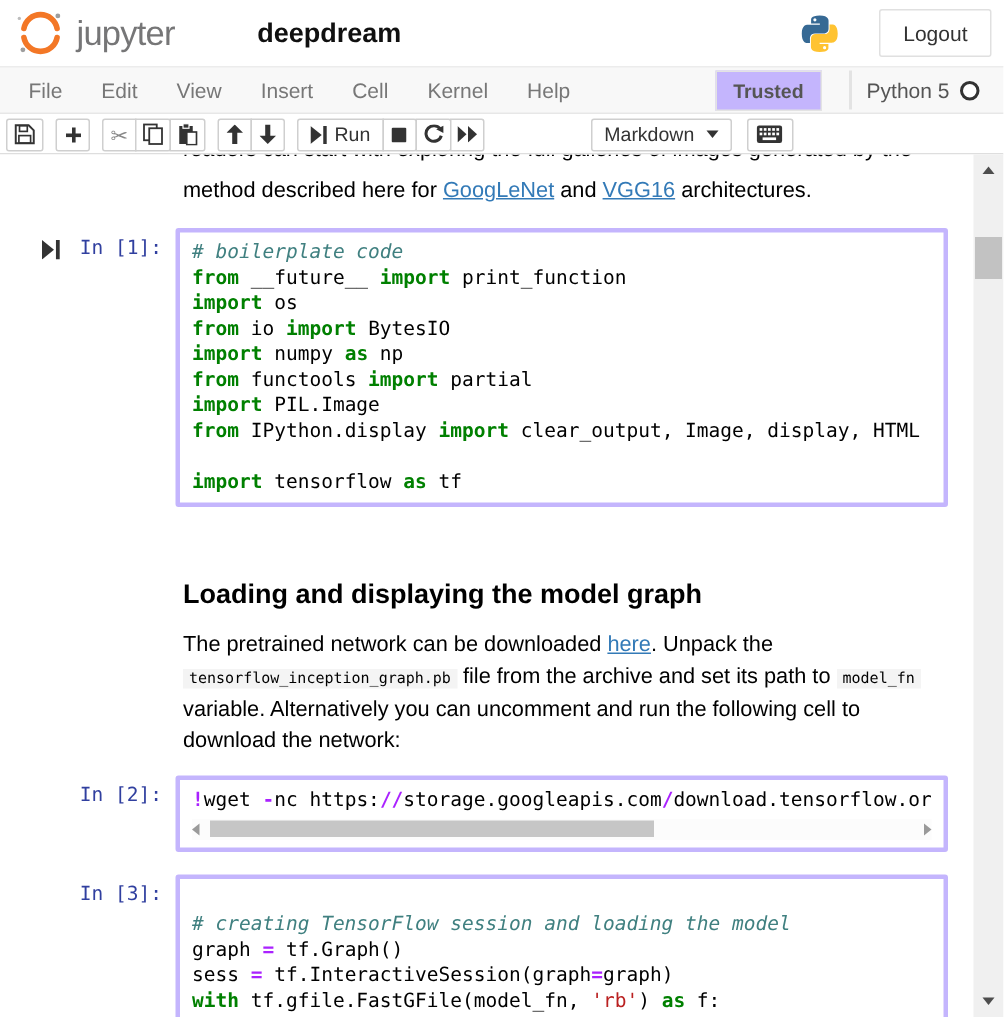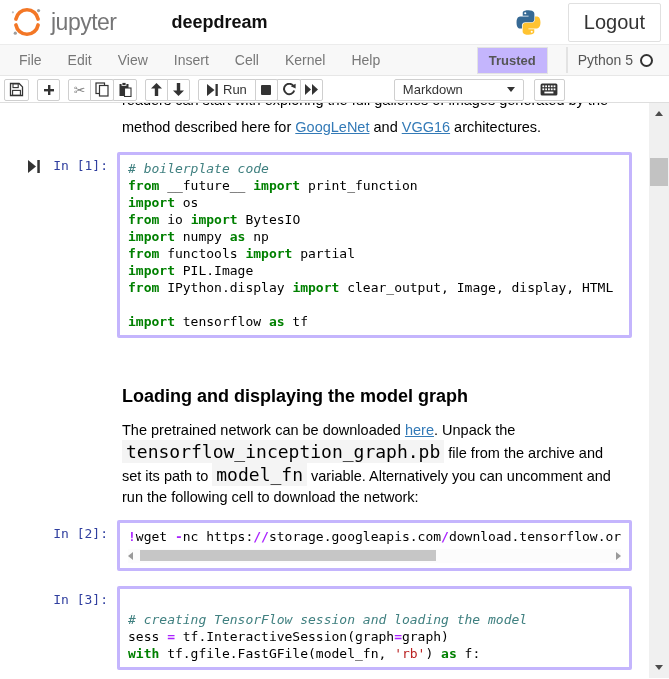--- a/index.html
+++ b/index.html
@@ -7,21 +7,21 @@
               background:#fff; font-family:"Liberation Sans", sans-serif; }
 
   
   .header-top { height:44px; display:flex; align-items:center; padding:0 8px 0 10px; background:#fff; }
   .logo { display:flex; align-items:center; gap:7px; cursor:pointer; }
   .logo-text { font-size:23px; color:#767677; letter-spacing:-0.5px; }
   .nb-title { margin-left:55px; font-size:18px; font-weight:bold; color:#101010; }
   .spacer { flex:1; }
   .py-logo { margin-right:26px; display:flex; align-items:center; }
   .logout-btn { border:1px solid #e0e0e0; border-radius:2px; background:#fff;
-                padding:7px 15px; font-size:20px; color:#333; cursor:pointer; }
+                padding:7px 15px; font-size:14px; color:#333; cursor:pointer; }
 
   
   .menubar { height:32px; background:#f8f8f8; border-top:1px solid #ececec; border-bottom:1px solid #e7e7e7;
              display:flex; align-items:center; padding:0 16px 0 6px; font-size:14px; color:#777; }
   .menu-item { padding:0 13px; height:100%; display:flex; align-items:center; cursor:pointer; }
   .menubar-right { margin-left:auto; display:flex; align-items:center; }
   .trusted { border:1px solid #e3e3e3; padding:5px 11px; font-size:13px; color:#555; background:#c4b5fd;font-weight:bold; }
   .kernel-divider { width:2px; height:26px; background:#e3e3e3; margin:0 10px 0 18px; }
   .kernel-name { font-size:14px; color:#555; }
   .kernel-circle { width:13px; height:13px; border:2px solid #333; border-radius:50%; margin-left:7px; background:#fff; }
@@ -32,21 +32,21 @@
   .tb-group { display:flex; margin-right:8px; }
   .tb-btn { min-width:23px; height:22px; background:#fff; border:1px solid #cfcfcf; display:flex;
             align-items:center; justify-content:center; font-size:13px; color:#333;
             border-radius:2px; padding:0 4px; cursor:pointer; }
   .tb-btn + .tb-btn { margin-left:-1px; border-radius:0 2px 2px 0; }
   .tb-group .tb-btn:first-child { border-radius:2px 0 0 2px; }
   .tb-group.single .tb-btn { border-radius:2px; }
   .run-btn { padding:0 8px; gap:5px; }
   .run-label { font-size:13px; color:#333; }
   .cut-glyph { font-size:14px; color:#888; }
-  .toolbar-select { margin-left:63px; width:130px; height:22px; border:1px solid #cfcfcf; border-radius:2px;
+  .toolbar-select { margin-left:63px; width:94px; height:22px; border:1px solid #cfcfcf; border-radius:2px;
                     display:flex; align-items:center; justify-content:space-between; padding:0 8px;
                     font-size:13px; color:#333; background:#fff; cursor:pointer; }
   .caret-down { width:0; height:0; border-left:4px solid transparent; border-right:4px solid transparent;
                 border-top:5px solid #333; }
   .kbd-btn { margin-left:10px; width:31px; border-radius:2px; }
 
   
   .notebook-area { position:relative; height:575px; background:#fff; }
   .nb-scroll { position:absolute; left:0; top:0; right:20px; bottom:0; overflow:hidden; }
 
@@ -61,21 +61,21 @@
               border-top:5px solid #4d4d4d; }
   .sb-thumb { position:absolute; left:1px; width:18px; top:55px; height:28px; background:#c2c2c2; cursor:pointer; }
 
   
   .clip-wrap { height:8px; overflow:hidden; position:relative; margin:0 30px 0 122px; }
   .clip-line { position:absolute; top:-13px; left:0; font-size:14.5px; line-height:21px; color:#000;
                white-space:nowrap; }
   .md-p { margin:0 30px 0 122px; font-size:14.5px; line-height:21px; color:#000; max-width:515px; }
   .intro-p { margin-top:6px; }
   .md-link { color:#337ab7; text-decoration:underline; cursor:pointer; }
-  .md-code { font-family:"DejaVu Sans Mono", monospace; font-size:18px; background:#f4f4f4;
+  .md-code { font-family:"DejaVu Sans Mono", monospace; font-size:10px; background:#f4f4f4;
              padding:1px 4px; color:#000; }
   .md-h2 { font-size:18px; font-weight:bold; color:#000; margin:48px 30px 13px 122px; }
 
   
   .cell { display:flex; position:relative; padding-right:17px; }
   .cell-1 { margin-top:14px; }
   .cell-2 { margin-top:12px; }
   .cell-3 { margin-top:15px; }
   .prompt-col { width:117px; flex:none; text-align:right; padding:6px 9px 0 0;
                 font-family:"DejaVu Sans Mono", monospace; font-size:13px; color:#303F9F; }
@@ -319,20 +319,21 @@
             </span>
         </div>
       </div>
     </div>
 
     <div class="cell cell-3">
       <div class="prompt-col">In [3]:</div>
       <div class="input-area">
           <div class="code-line">&nbsp;</div>
           <div class="code-line"><span class="tok-cm"># creating TensorFlow session and loading the model</span></div>
+          <div class="code-line"><span class="tok-p">graph </span><span class="tok-o">=</span><span class="tok-p"> tf.Graph()</span></div>
           <div class="code-line"><span class="tok-p">sess </span><span class="tok-o">=</span><span class="tok-p"> tf.InteractiveSession(graph</span><span class="tok-o">=</span><span class="tok-p">graph)</span></div>
           <div class="code-line"><span class="tok-k">with</span><span class="tok-p"> tf.gfile.FastGFile(model_fn, </span><span class="tok-s">'rb'</span><span class="tok-p">) </span><span class="tok-k">as</span><span class="tok-p"> f:</span></div>
         </div>
     </div>
 
   </div>
 
   <div class="v-scrollbar">
     <div class="sb-btn-up">
         <span class="tri-up"></span>

